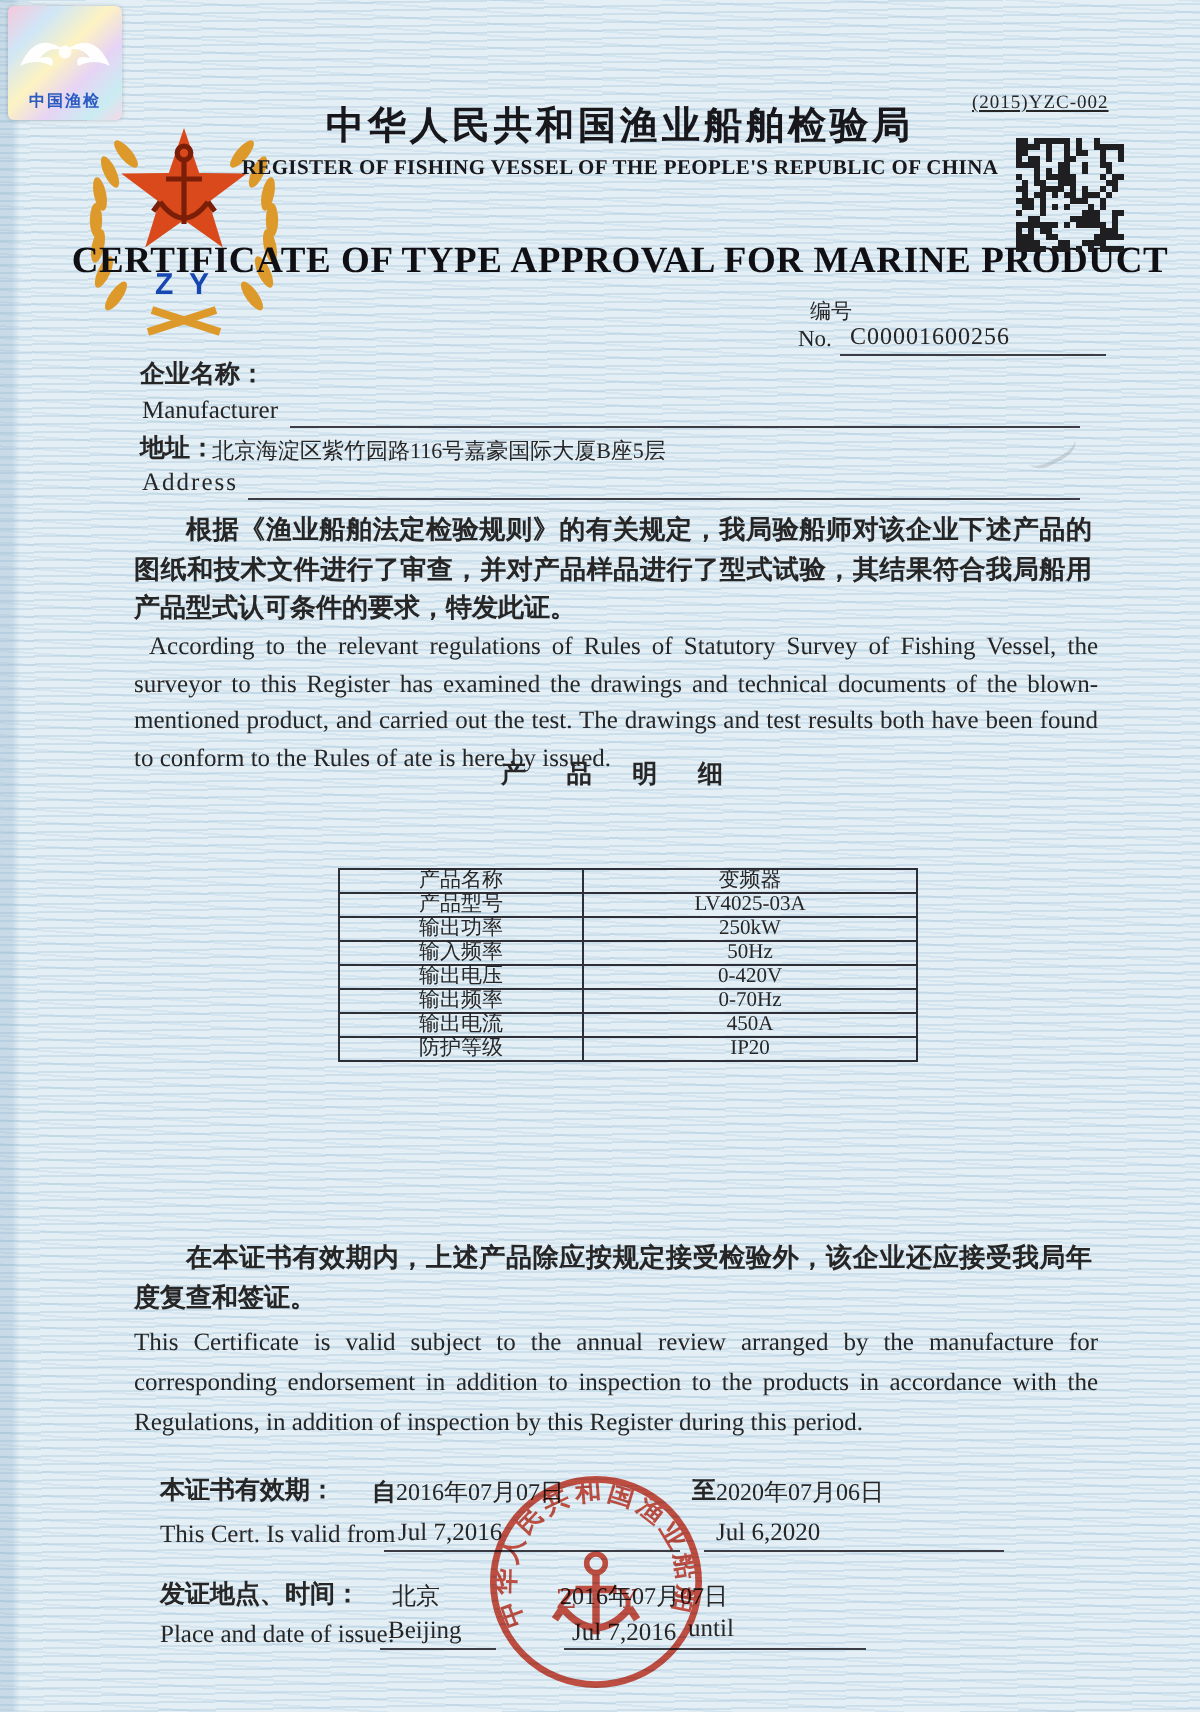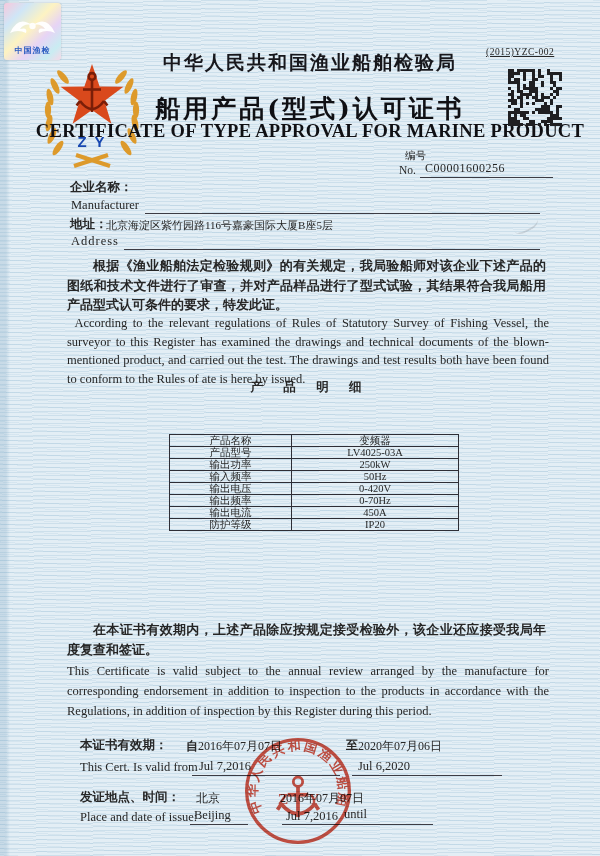--- a/index.html
+++ b/index.html
@@ -91,21 +91,21 @@
         <line x1="56" y1="28" x2="56" y2="60"></line>
         <line x1="47" y1="37.5" x2="65" y2="37.5"></line>
         <path d="M44,49 Q56,65 68,49"></path>
         <path d="M44,49 l-3.4,4.6 M68,49 l3.4,4.6"></path>
       </g>
       <text x="56" y="95" font-size="15" font-weight="bold" fill="#1747b0" text-anchor="middle" letter-spacing="2" font-family="Liberation Sans, sans-serif">Z Y</text>
     </svg>
   </div>
 
   <div class="abs ctr authority-cn kai">中华人民共和国渔业船舶检验局</div>
-  <div class="abs ctr title-cn kai">船用产品(型式)认可证书</div>
+  <div class="abs ctr authority-en en">REGISTER OF FISHING VESSEL OF THE PEOPLE'S REPUBLIC OF CHINA</div>
   <div class="abs ctr title-en en">CERTIFICATE OF TYPE APPROVAL FOR MARINE PRODUCT</div>
 
   <div class="abs code en">(2015)YZC-002</div>
   <div class="abs barcode">
       <div style="background: rgb(31, 31, 34);"></div>
       <div style="background: rgb(31, 31, 34);"></div>
       <div style="background: transparent;"></div>
       <div style="background: rgb(31, 31, 34);"></div>
       <div style="background: rgb(31, 31, 34);"></div>
       <div style="background: rgb(31, 31, 34);"></div>

